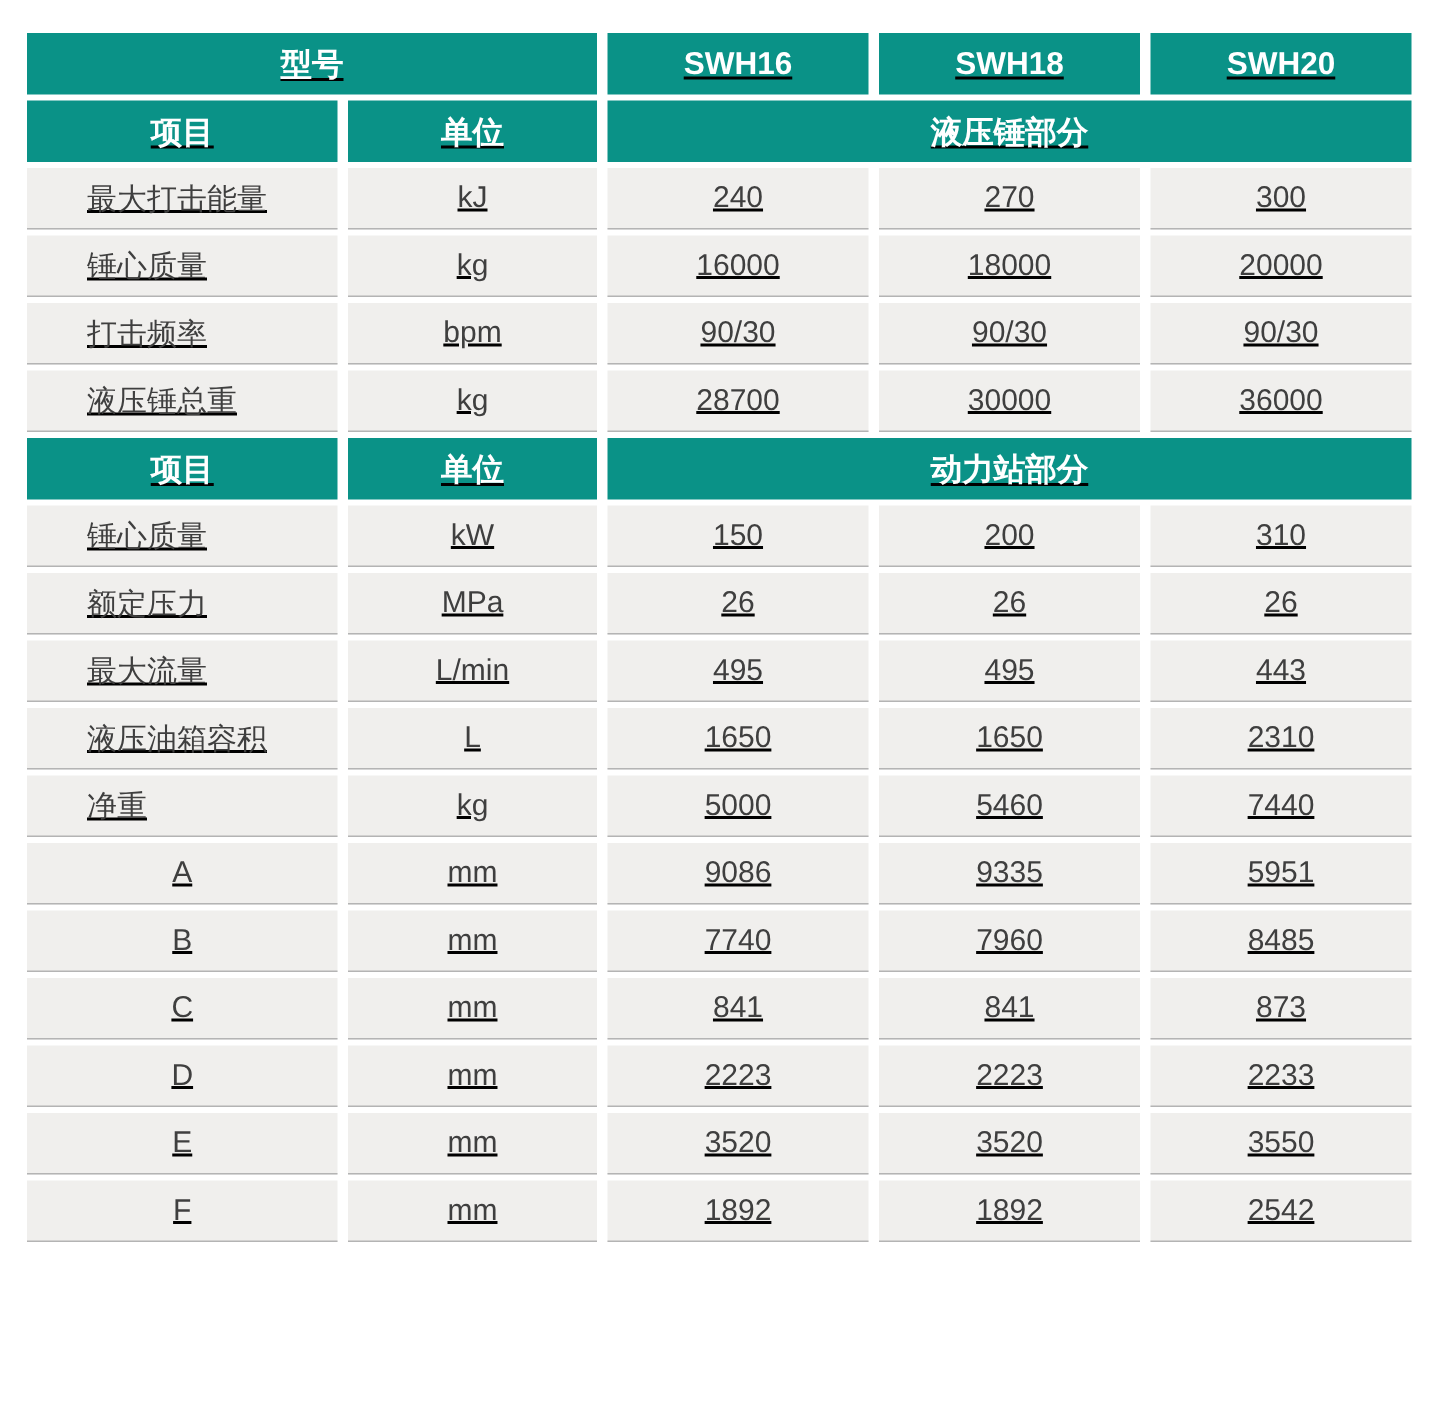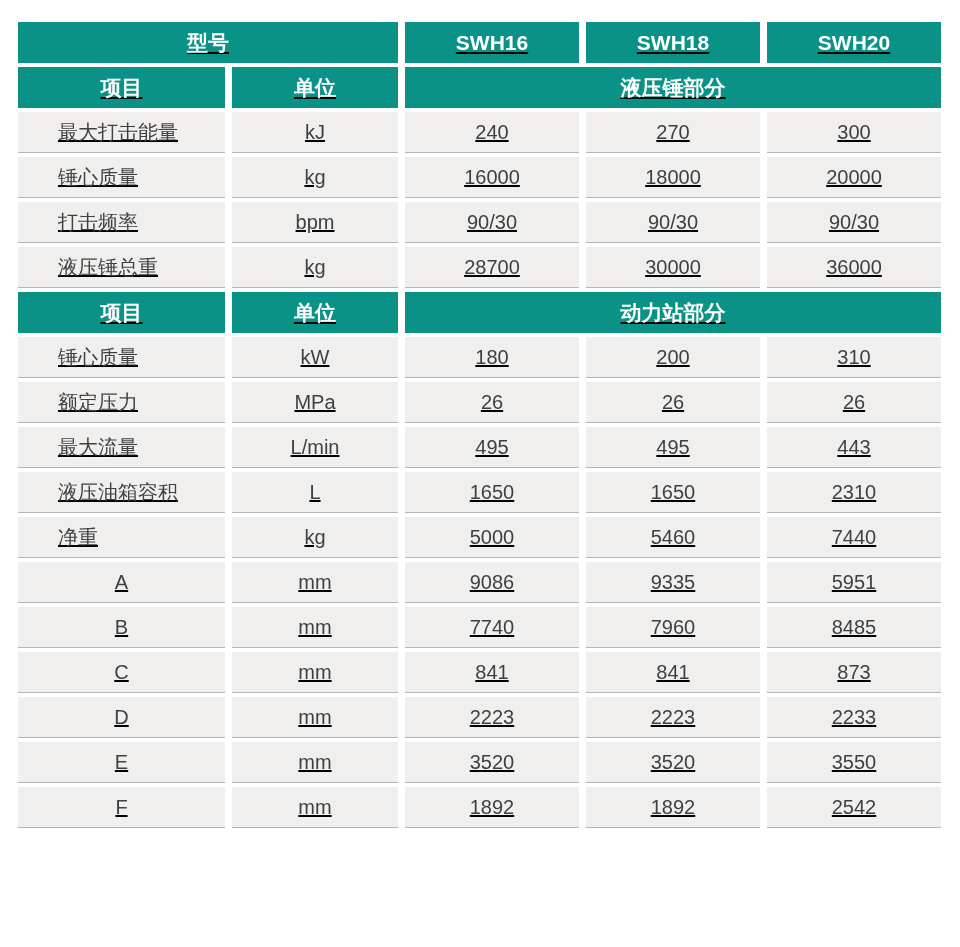--- a/index.html
+++ b/index.html
@@ -70,21 +70,21 @@
 
     <tr>
       <td class="h">项目</td>
       <td class="h">单位</td>
       <td class="h" colspan="3">动力站部分</td>
     </tr>
 
     <tr>
       <td class="c lab">锤心质量</td>
       <td class="c">kW</td>
-      <td class="c">180</td>
+      <td class="c">150</td>
       <td class="c">200</td>
       <td class="c">310</td>
     </tr>
     <tr>
       <td class="c lab">额定压力</td>
       <td class="c">MPa</td>
       <td class="c">26</td>
       <td class="c">26</td>
       <td class="c">26</td>
     </tr>

